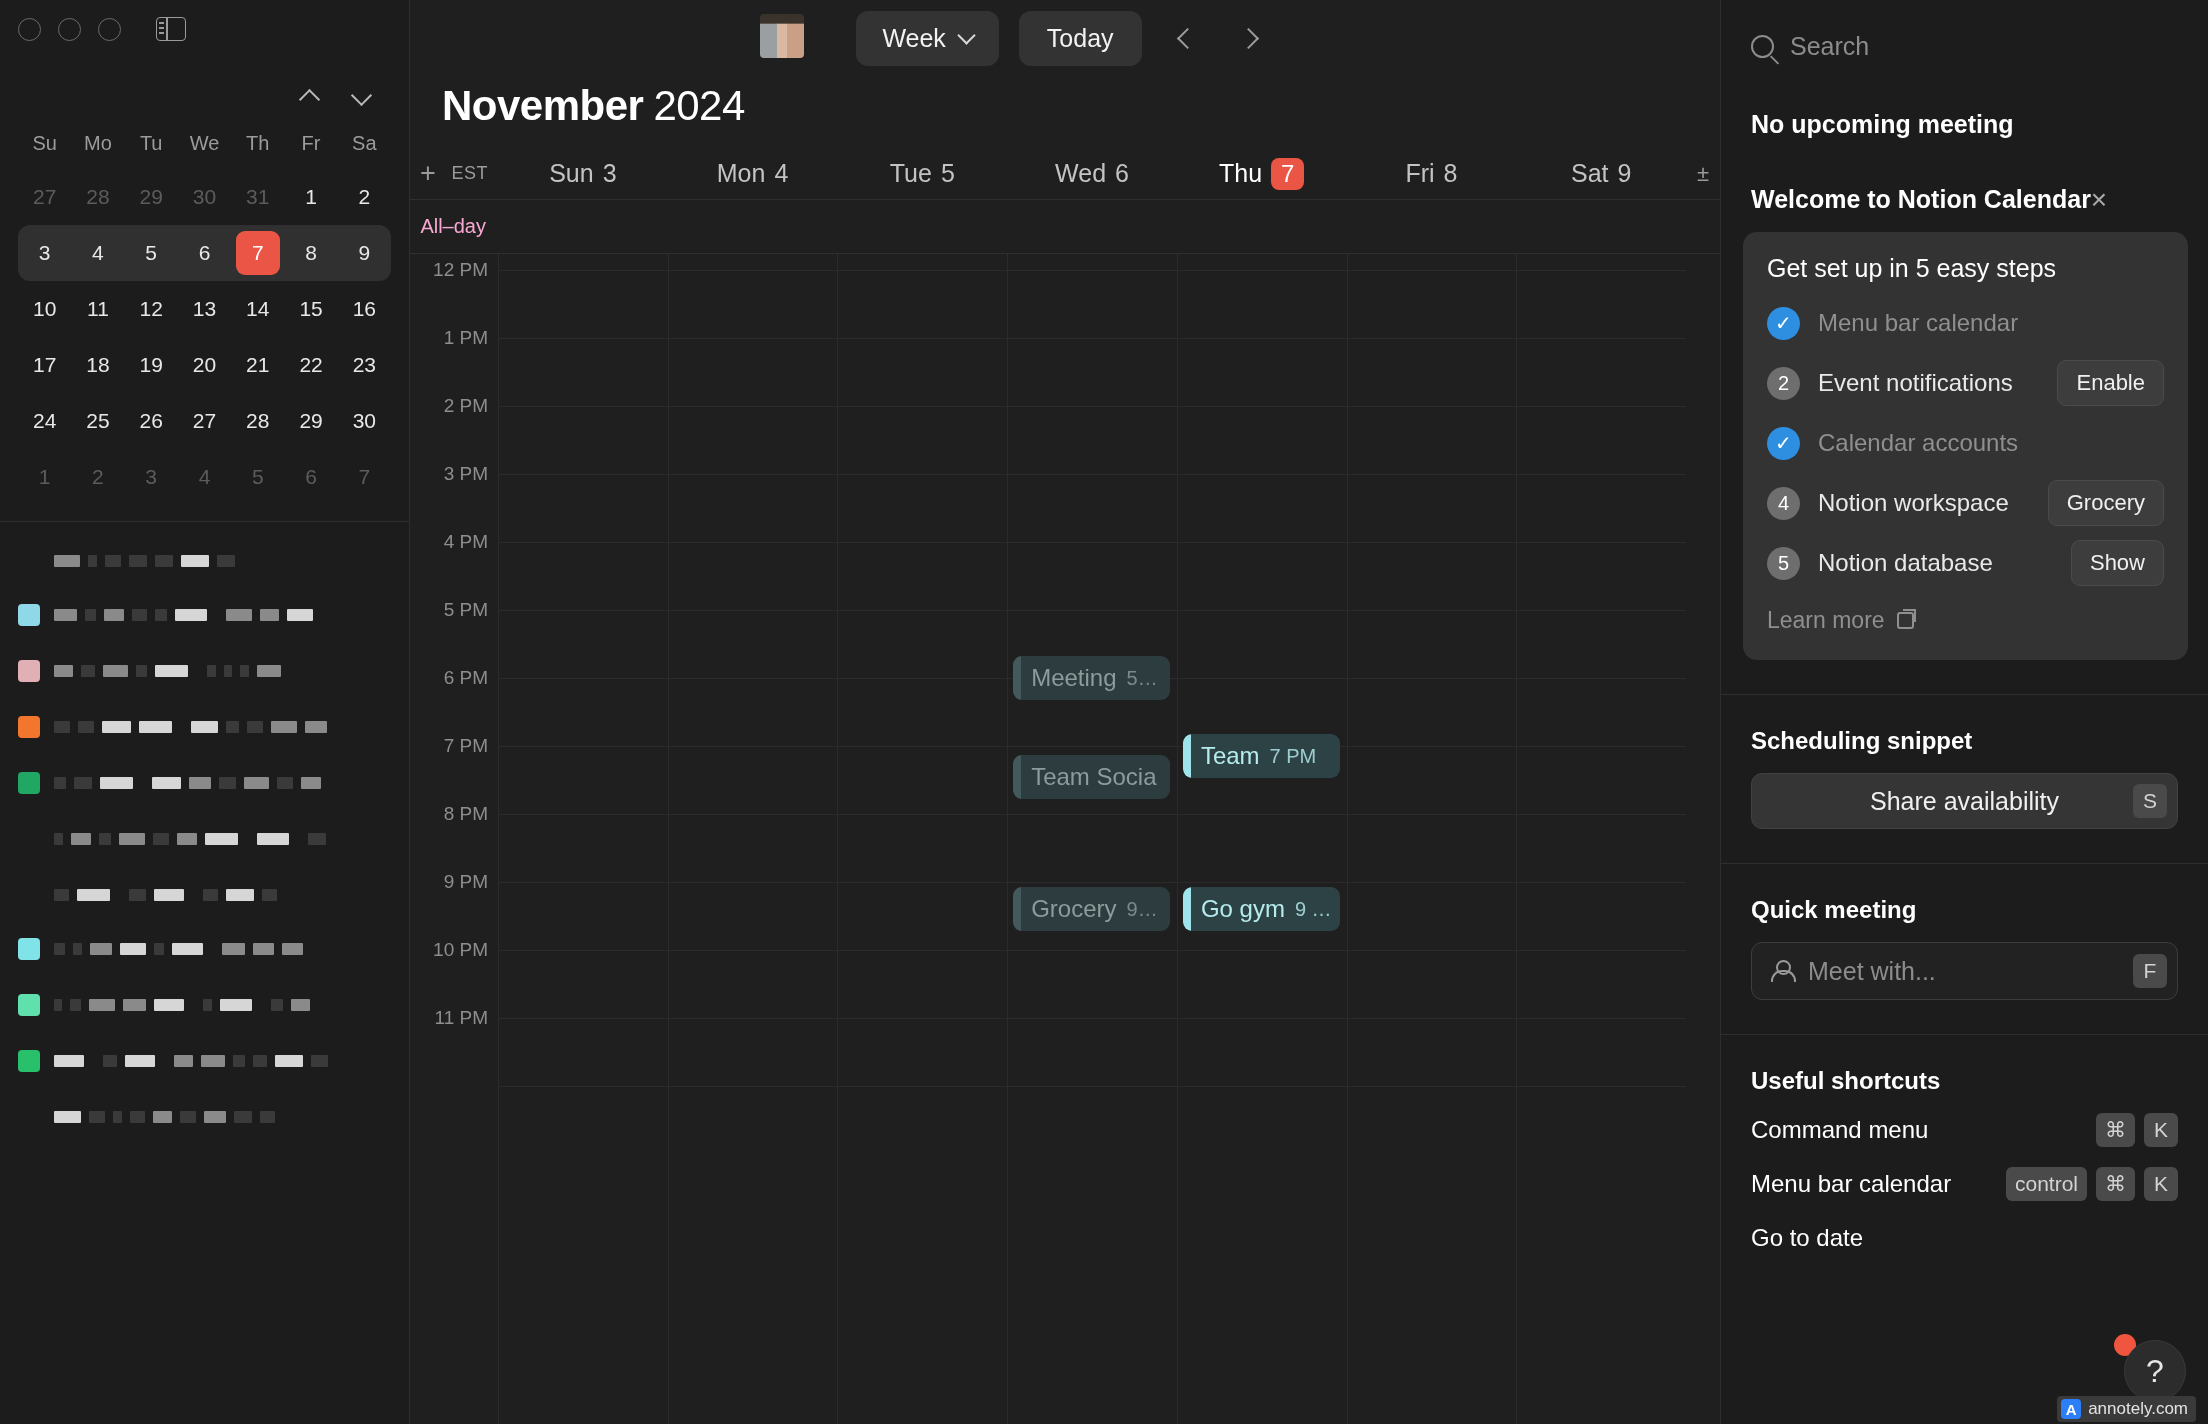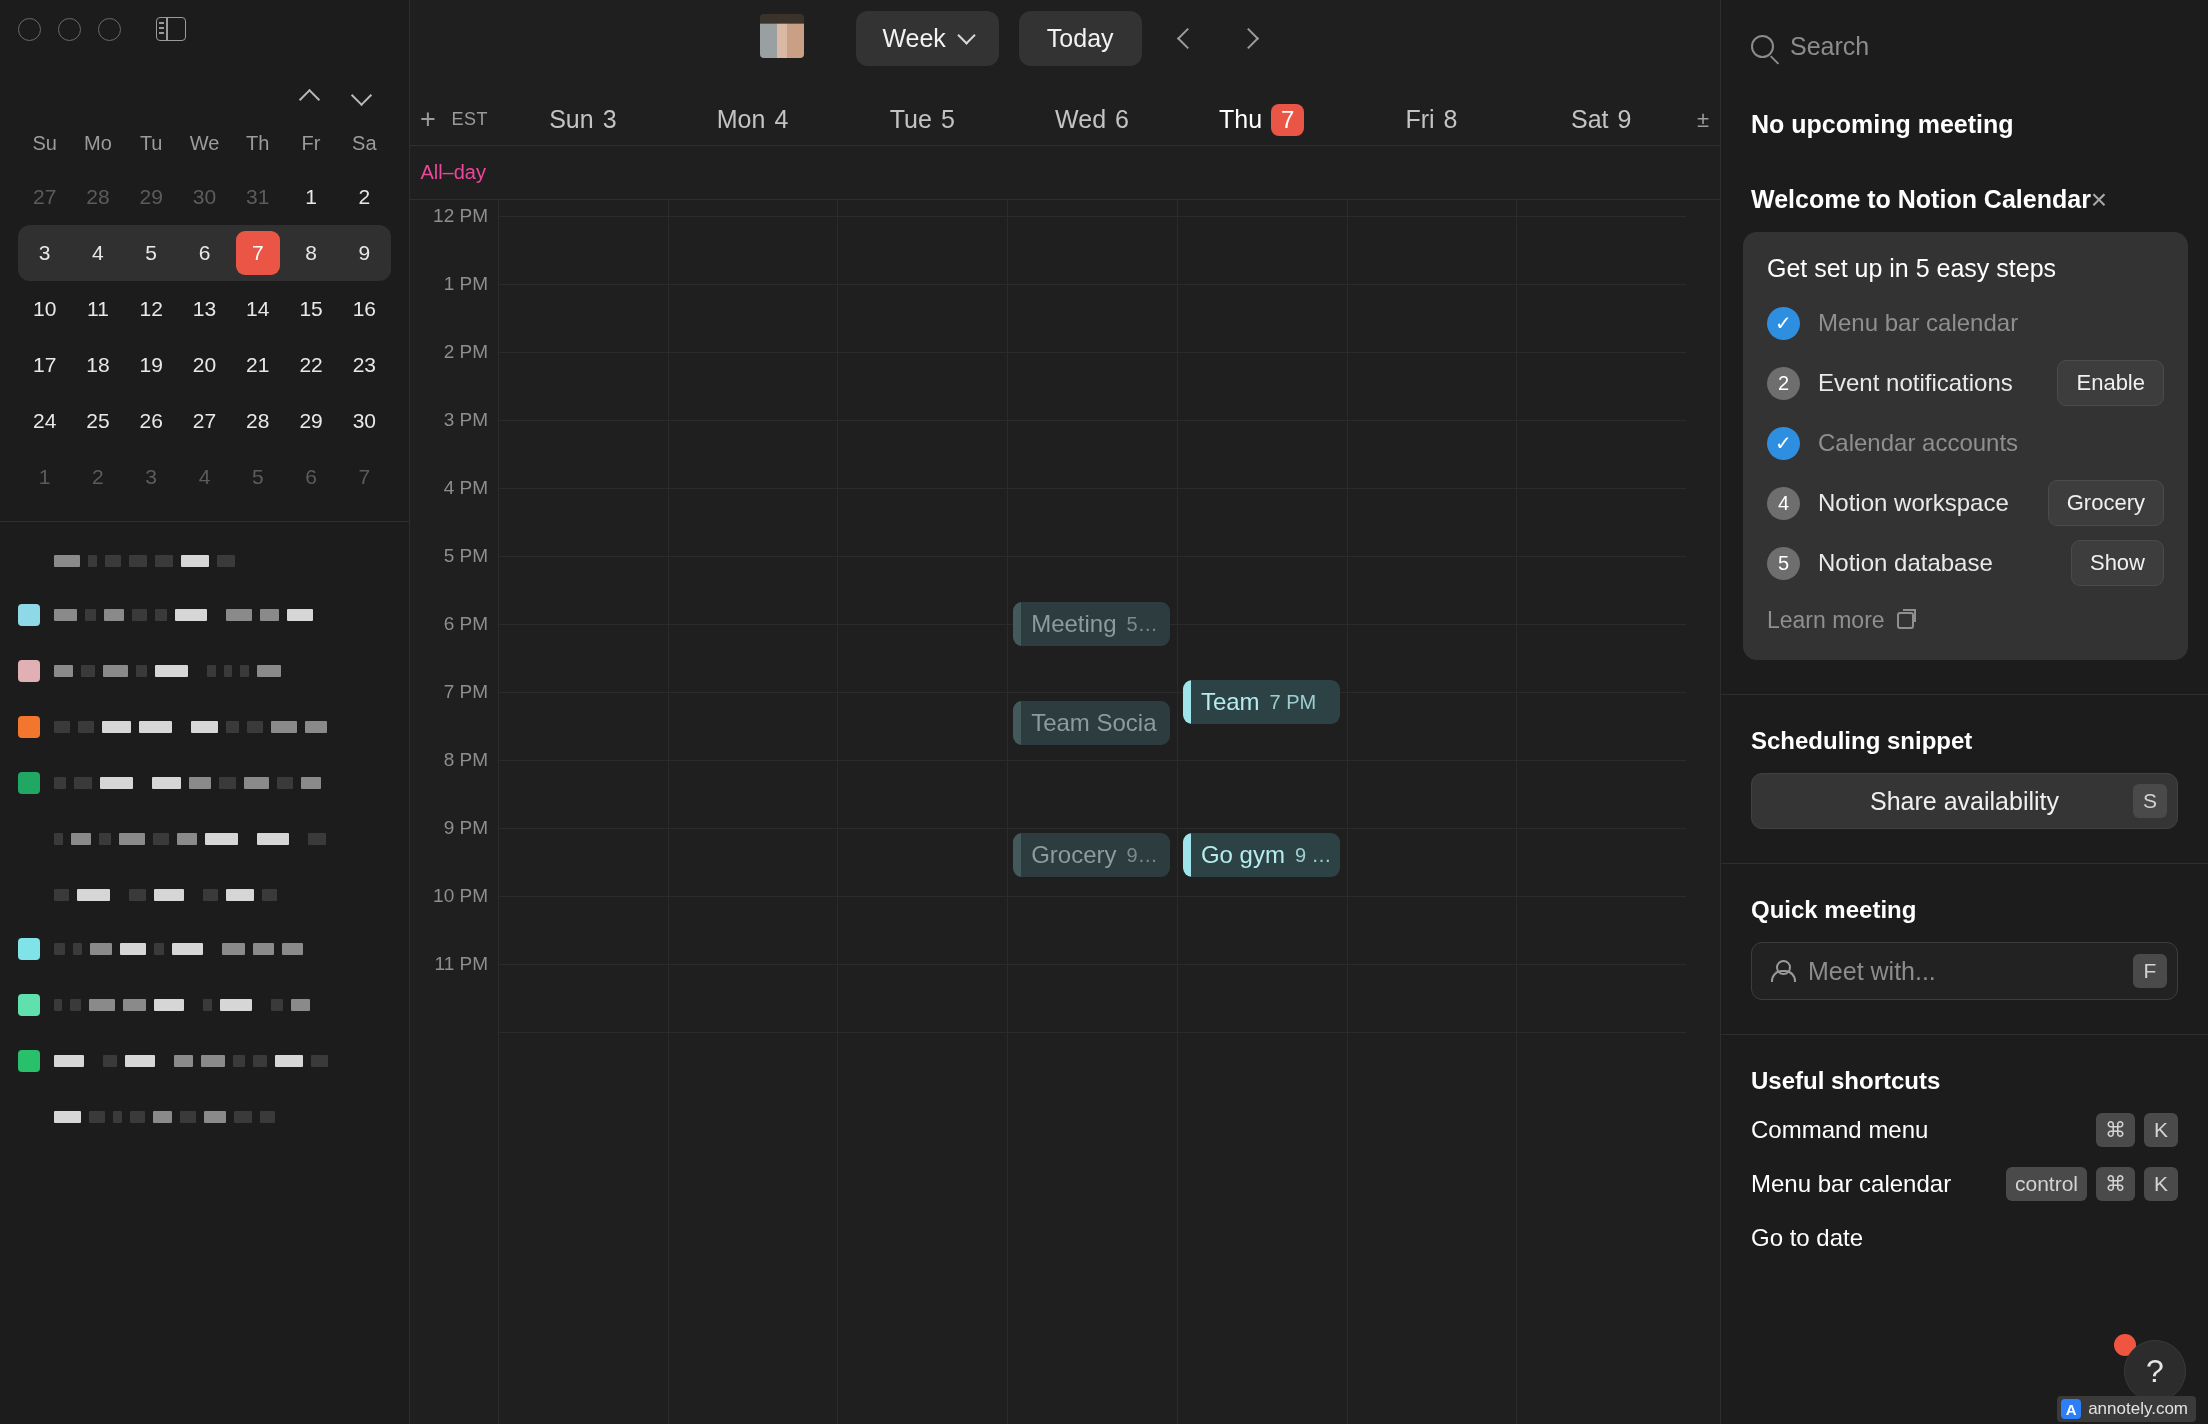--- a/index.html
+++ b/index.html
@@ -106,21 +106,21 @@
   .daycol-h { flex:1 1 0; text-align:center; color:#c3c3c3; font-size:25px;
       display:flex; align-items:center; justify-content:center; gap:9px; cursor:pointer;}
   .daycol-h.cur { color:#ffffff; }
   .dbub { background:#eb5545; color:#fff; border-radius:8px; padding: 2px 10px;
       font-size:24px; }
   .pm { width:34px; flex:0 0 34px; color:#9b9b9b; font-size:22px;
       text-align:center; cursor:pointer; }
 
   .allday { display:flex; min-height:54px; border-bottom:1px solid #2f2f2f; }
   .allday .gutter { justify-content:flex-end; padding-right:12px;
-      color:#ec4899; font-size:20px; }
+      color:#f9a8d4; font-size:20px; }
   .ad-col { flex:1 1 0; border-left:1px solid #2f2f2f; padding:5px 4px;
       position:relative; }
   .ad-col:first-of-type { border-left:none; }
   .chip { border-radius:8px; height:38px; display:flex; align-items:center;
       padding-left:16px; font-size:23px; white-space:nowrap; overflow:hidden;
       position:relative; cursor:pointer; }
   .chip::before { content:""; position:absolute; left:0; top:0; bottom:0; width:7px;
       border-radius:8px 0 0 8px; }
   .chip.green { background:#2c4a37; color:#cfead8; }
   .chip.green::before { background:#36c07a; }
@@ -476,20 +476,23 @@
       </button>
       <button class="btn btn-today">Today</button>
       <div class="navarrow prev">
           <span></span>
         </div>
       <div class="navarrow next">
           <span></span>
         </div>
     </div>
 
+    <div class="month">
+      <b>November</b><span>2024</span>
+    </div>
 
     <div class="daybar">
       <div class="gutter">
         <span class="plus">+</span>
         <span class="tz">EST</span>
       </div>
       <div style="flex:1 1 auto; display:flex;" id="dayheads">
           <div class="daycol-h">
             <span>Sun</span>
             <span class="">3</span>

